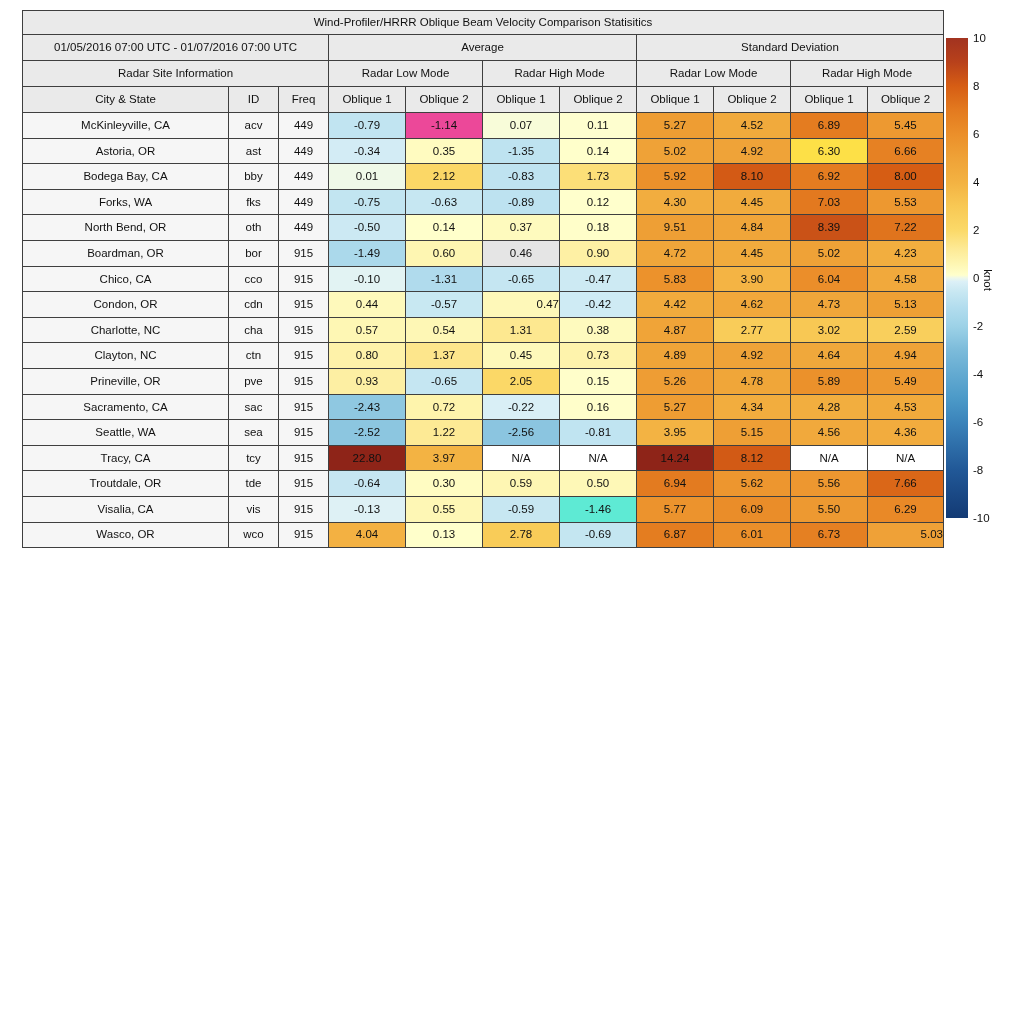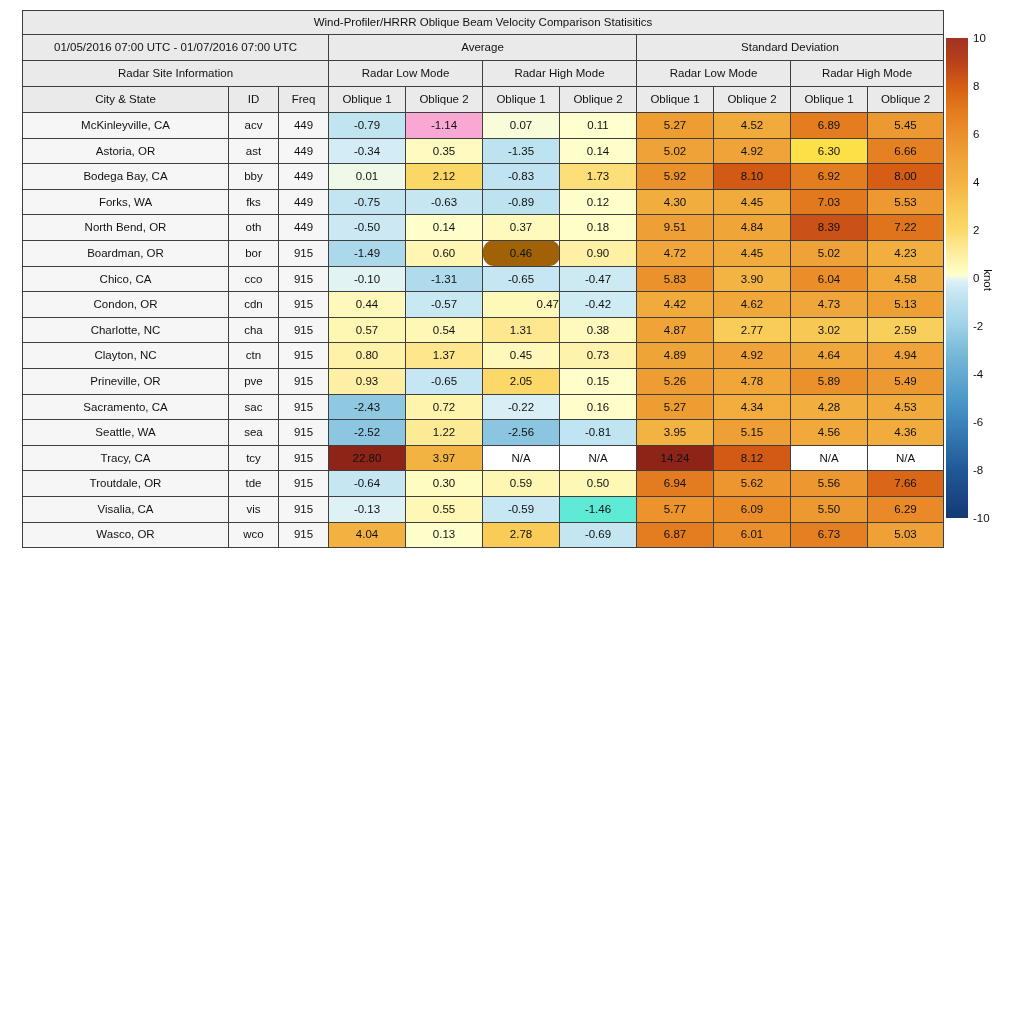--- a/index.html
+++ b/index.html
@@ -63,21 +63,21 @@
       <td class="hdr">Oblique 1</td>
       <td class="hdr">Oblique 2</td>
     </tr>
   </tbody>
   <tbody id="data-body">
       <tr class="data-row">
         <td class="site">McKinleyville, CA</td>
         <td class="site">acv</td>
         <td class="site">449</td>
         <td class="val" style="background: rgb(193, 228, 241);">-0.79</td>
-        <td class="val" style="background: #f9a8d4;">-1.14</td>
+        <td class="val" style="background: #ec4899;">-1.14</td>
         <td class="val" style="background: rgb(248, 252, 217);">0.07</td>
         <td class="val" style="background: rgb(254, 254, 207);">0.11</td>
         <td class="val" style="background: rgb(238, 157, 51);">5.27</td>
         <td class="val" style="background: rgb(241, 170, 60);">4.52</td>
         <td class="val" style="background: rgb(228, 124, 32);">6.89</td>
         <td class="val" style="background: rgb(237, 153, 49);">5.45</td>
       </tr>
       <tr class="data-row">
         <td class="site">Astoria, OR</td>
         <td class="site">ast</td>
@@ -129,21 +129,21 @@
         <td class="val" style="background: rgb(240, 165, 57);">4.84</td>
         <td class="val" style="background: rgb(202, 82, 23);">8.39</td>
         <td class="val" style="background: rgb(224, 116, 29);">7.22</td>
       </tr>
       <tr class="data-row">
         <td class="site">Boardman, OR</td>
         <td class="site">bor</td>
         <td class="site">915</td>
         <td class="val" style="background: rgb(171, 217, 235);">-1.49</td>
         <td class="val" style="background: rgb(254, 246, 178);">0.60</td>
-        <td class="val" style="background: #a16207; border-radius: 11px;">0.46</td>
+        <td class="val" style="background: #e5e5e5;">0.46</td>
         <td class="val" style="background: rgb(254, 240, 164);">0.90</td>
         <td class="val" style="background: rgb(240, 166, 58);">4.72</td>
         <td class="val" style="background: rgb(241, 171, 61);">4.45</td>
         <td class="val" style="background: rgb(239, 162, 55);">5.02</td>
         <td class="val" style="background: rgb(242, 174, 63);">4.23</td>
       </tr>
       <tr class="data-row">
         <td class="site">Chico, CA</td>
         <td class="site">cco</td>
         <td class="site">915</td>
@@ -277,21 +277,21 @@
         <td class="site">Wasco, OR</td>
         <td class="site">wco</td>
         <td class="site">915</td>
         <td class="val" style="background: rgb(243, 177, 66);">4.04</td>
         <td class="val" style="background: rgb(255, 255, 203);">0.13</td>
         <td class="val" style="background: rgb(249, 204, 88);">2.78</td>
         <td class="val" style="background: rgb(196, 230, 241);">-0.69</td>
         <td class="val" style="background: rgb(228, 125, 32);">6.87</td>
         <td class="val" style="background: rgb(235, 143, 42);">6.01</td>
         <td class="val" style="background: rgb(229, 128, 34);">6.73</td>
-        <td class="val" style="background: rgb(239, 161, 55);">5.03</td>
+        <td class="val" style="background: rgb(239, 161, 55); text-align: right;">5.03</td>
       </tr>
     </tbody>
 </table>
 
 <div class="colorbar-wrap">
   <div class="cbar" id="cbar-gradient" style="background: linear-gradient(to top, rgb(19, 58, 116) 0%, rgb(33, 88, 151) 10%, rgb(59, 132, 187) 20%, rgb(76, 154, 200) 25%, rgb(99, 170, 209) 30%, rgb(124, 187, 218) 35%, rgb(157, 210, 231) 40%, rgb(179, 221, 238) 44%, rgb(199, 231, 242) 47%, rgb(220, 240, 247) 49.25%, rgb(238, 248, 234) 50%, rgb(255, 255, 204) 50.6%, rgb(254, 246, 178) 53%, rgb(253, 234, 150) 56%, rgb(251, 217, 104) 60%, rgb(248, 200, 84) 65%, rgb(243, 178, 66) 70%, rgb(239, 162, 55) 75%, rgb(235, 143, 42) 80%, rgb(227, 122, 31) 85%, rgb(214, 93, 20) 90%, rgb(184, 65, 27) 95%, rgb(162, 51, 32) 100%);"></div>
   <div id="cbar-ticks">
       <div class="cbar-tick" style="top: 38px;">10</div>
       <div class="cbar-tick" style="top: 86px;">8</div>
       <div class="cbar-tick" style="top: 134px;">6</div>

